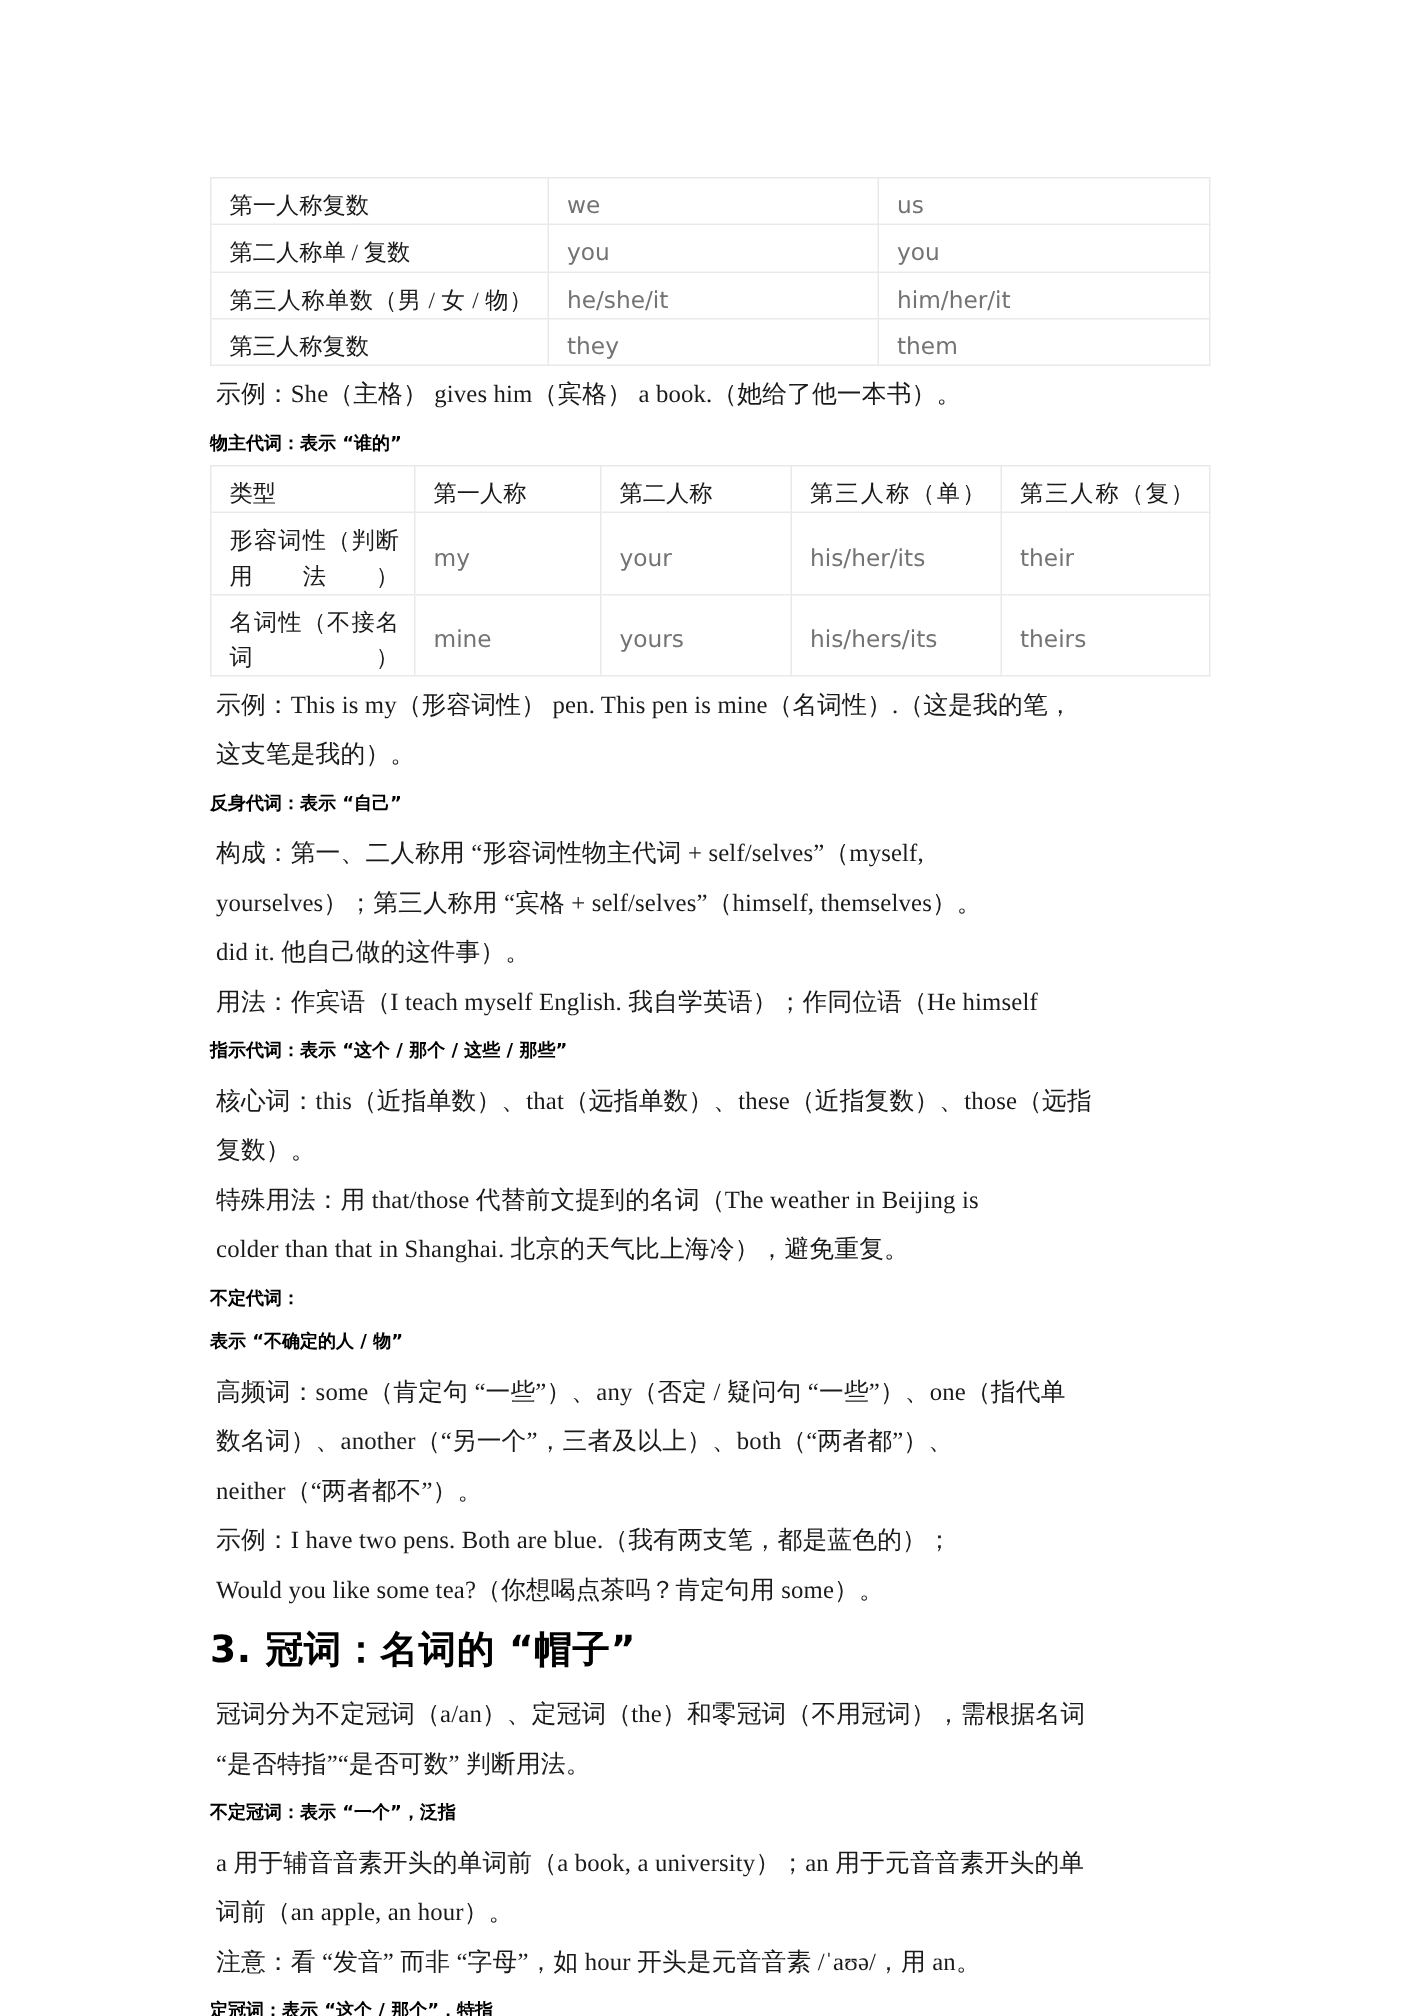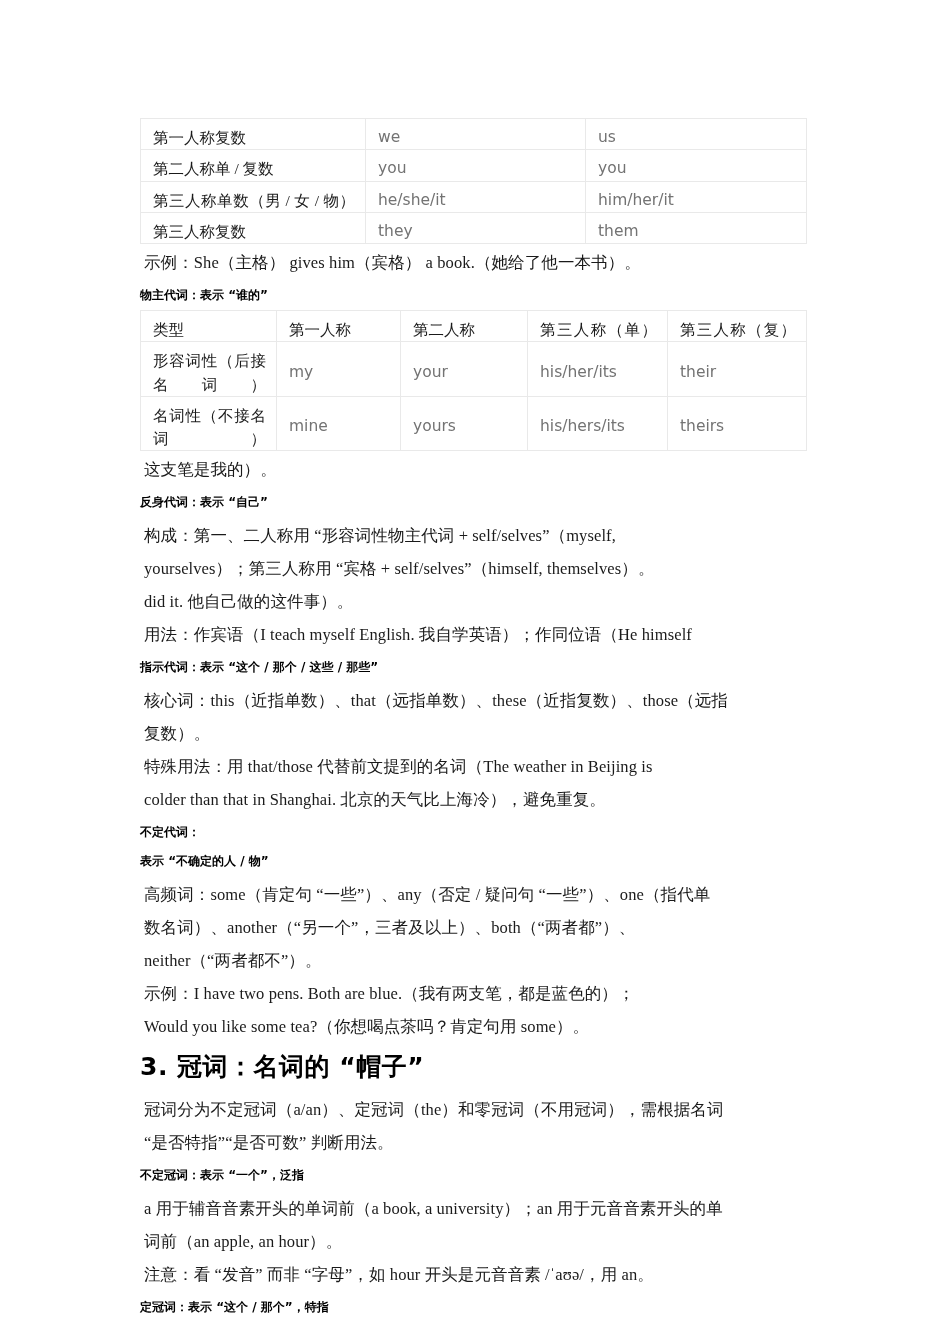--- a/index.html
+++ b/index.html
@@ -148,36 +148,37 @@
         </colgroup>
       <tbody>
         <tr>
           <td class="zh nojust">类型</td>
           <td class="zh nojust">第一人称</td>
           <td class="zh nojust">第二人称</td>
           <td class="zh">第三人称（单）</td>
           <td class="zh">第三人称（复）</td>
         </tr>
         <tr>
-          <td class="zh">形容词性（后接名词）</td>
+          <td class="zh">形容词性（判断用法）</td>
           <td class="en">my</td>
           <td class="en">your</td>
           <td class="en">his/her/its</td>
           <td class="en">their</td>
         </tr>
         <tr>
           <td class="zh">名词性（不接名词）</td>
           <td class="en">mine</td>
           <td class="en">yours</td>
           <td class="en">his/hers/its</td>
           <td class="en">theirs</td>
         </tr>
       </tbody>
     </table>
 
+    <p class="para">示例：This is my（形容词性） pen. This pen is mine（名词性）.（这是我的笔，</p>
     <p class="para">这支笔是我的）。</p>
 
     <p class="head">反身代词：表示 “自己”</p>
     <p class="para">构成：第一、二人称用 “形容词性物主代词 + self/selves”（myself,</p>
     <p class="para">yourselves）；第三人称用 “宾格 + self/selves”（himself, themselves）。</p>
     <p class="para">did it. 他自己做的这件事）。</p>
     <p class="para">用法：作宾语（I teach myself English. 我自学英语）；作同位语（He himself</p>
 
     <p class="head">指示代词：表示 “这个 / 那个 / 这些 / 那些”</p>
     <p class="para">核心词：this（近指单数）、that（远指单数）、these（近指复数）、those（远指</p>

